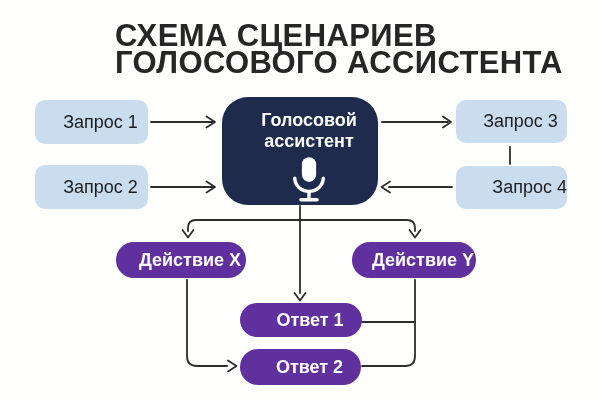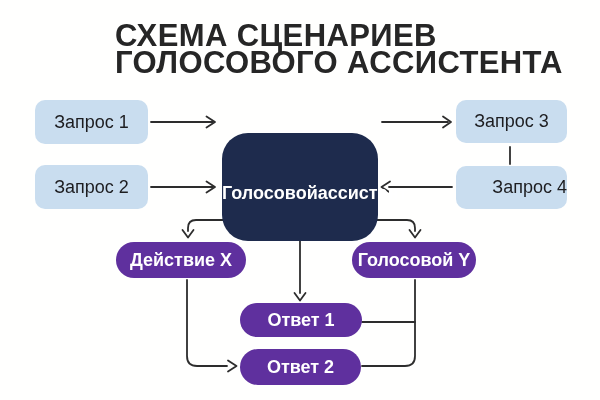--- a/index.html
+++ b/index.html
@@ -9,33 +9,33 @@
     font-family:"Liberation Sans",sans-serif;
   }
   .title{
     position:absolute;left:115px;top:22px;
     font-size:31px;line-height:27px;font-weight:700;
     letter-spacing:.4px;color:var(--title-text,#262626);
     white-space:nowrap;
   }
   .node{
     position:absolute;display:flex;align-items:center;justify-content:center;
-    box-sizing:border-box;text-align:center;
+    box-sizing:border-box;text-align:center;padding-left:18px;
   }
   .request{
     background:var(--request-fill,#c9ddef);
     color:var(--request-text,#1d1d20);
     border-radius:10px;font-size:18px;font-weight:500;
   }
   .center-node{
     left:222px;top:97px;width:156px;height:108px;border-radius:26px;
     background:var(--center-fill,#1e2b4d);
     color:var(--center-text,#ffffff);
-    flex-direction:row;justify-content:flex-start;padding-top:13px;
-    font-size:18px;font-weight:700;line-height:21px;margin-top:36px;
+    flex-direction:column;justify-content:flex-start;padding-top:13px;
+    font-size:18px;font-weight:700;line-height:21px;
   }
   .pill{
     background:var(--accent-purple,#5f309e);
     color:var(--pill-text,#ffffff);
     border-radius:19px;font-size:18px;font-weight:700;
   }
   .q1{left:35px;top:100px;width:113px;height:44px;}
   .q2{left:35px;top:165px;width:113px;height:44px;}
   .q3{left:456px;top:100px;width:111px;height:43px;text-align:center;}
   .q4{left:456px;top:166px;width:111px;height:43px;justify-content:flex-end;}
@@ -135,21 +135,21 @@
       <path d="M5 23 a15 14 0 0 0 30 0"></path>
       <line x1="20" y1="38" x2="20" y2="44"></line>
       <line x1="11.5" y1="45.8" x2="28.5" y2="45.8"></line>
     </svg>
   </div>
 
   <div class="node pill ax">
     <span>Действие X</span>
   </div>
   <div class="node pill ay">
-    <span>Голосовой Y</span>
+    <span>Действие Y</span>
   </div>
   <div class="node pill o1">
     <span>Ответ 1</span>
   </div>
   <div class="node pill o2">
     <span>Ответ 2</span>
   </div>
 
 </div>
 

